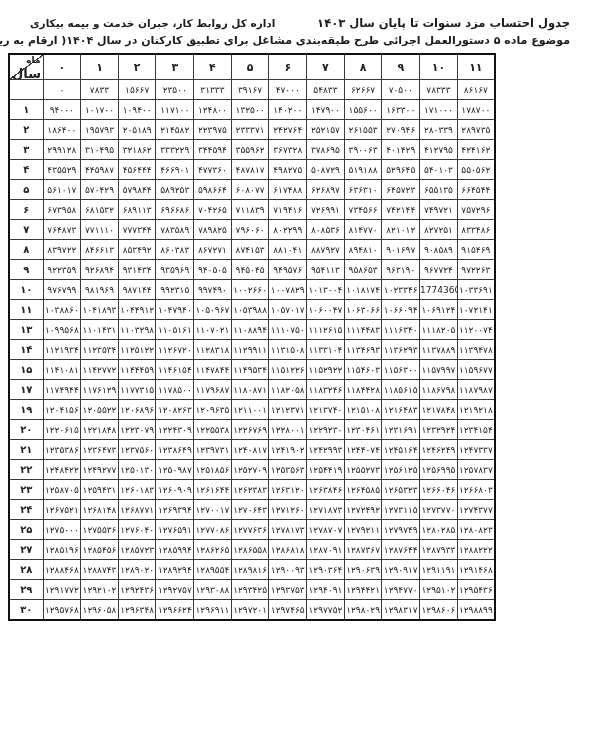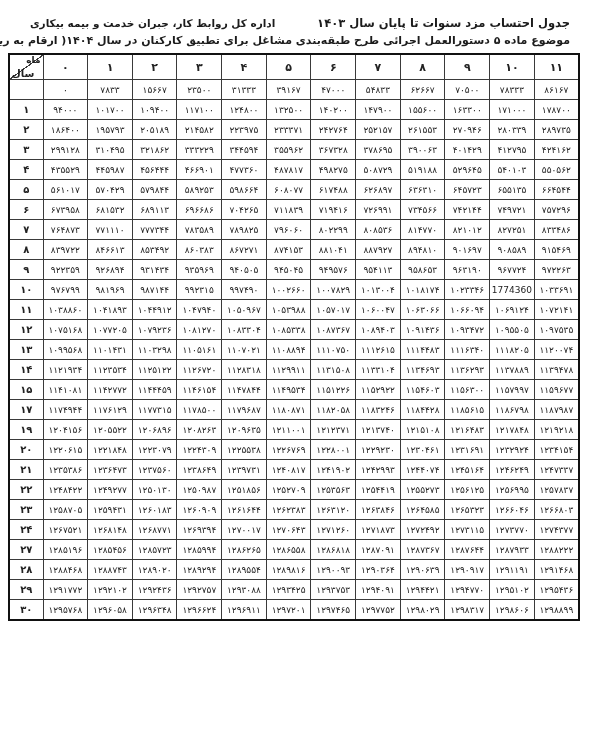--- a/index.html
+++ b/index.html
@@ -13,40 +13,40 @@
   .hdr-line1{direction:rtl;display:flex;justify-content:space-between;align-items:baseline;}
   .t-title{font-size:11.5px;font-weight:600;white-space:nowrap;margin-left:24px;}
   .t-brand{font-size:17px;font-weight:bold;white-space:nowrap;padding:0 6px;}
   .t-dept{font-size:10.5px;font-weight:600;white-space:nowrap;}
   .hdr-line2{direction:rtl;display:flex;justify-content:space-between;align-items:baseline;margin-top:4px;}
   .t-subject{font-size:11px;font-weight:700;white-space:nowrap;}
   .t-unit{font-size:11px;font-weight:600;white-space:nowrap;}
   
   .tbl-wrap{margin:6px 8px 0 8px;}
   table{
-    direction:ltr;border-collapse:collapse;table-layout:fixed;width:572px;
+    direction:ltr;border-collapse:collapse;table-layout:fixed;width:488px;
     border:2px solid #111;
   }
   col.ycol{width:34px;}
   th,td{
     border:1px solid #3a3a3a;padding:0;text-align:center;vertical-align:middle;
     font-family:"DejaVu Sans",sans-serif;color:#222;overflow:hidden;white-space:nowrap;
   }
   thead th{height:24px;font-size:11px;font-weight:600;}
   tbody td{height:19px;font-size:9px;font-weight:500;}
   td.year-cell{font-size:10px;font-weight:600;}
   
   th.corner{
     position:relative;padding:0;
     background:linear-gradient(to bottom right,
       transparent calc(50% - 0.6px), #3a3a3a calc(50% - 0.6px),
       #3a3a3a calc(50% + 0.6px), transparent calc(50% + 0.6px));
   }
   .corner-month{position:absolute;top:0;right:2px;font-size:9px;font-weight:600;line-height:11px;}
-  .corner-year{position:absolute;bottom:0;left:2px;font-size:10px;font-weight:600;line-height:11px;}
+  .corner-year{position:absolute;bottom:0;left:2px;font-size:13px;font-weight:600;line-height:11px;}
 </style>
 </head>
 <body>
 
 <div class="page">
 
   <div class="hdr">
     <div class="hdr-line1">
       <span class="t-title">جدول احتساب مزد سنوات تا پایان سال ۱۴۰۳</span>
       <span class="t-dept">اداره کل روابط کار، جبران خدمت و بیمه بیکاری</span>
@@ -259,35 +259,20 @@
             <td>۱۰۵۰۹۶۷</td>
             <td>۱۰۵۳۹۸۸</td>
             <td>۱۰۵۷۰۱۷</td>
             <td>۱۰۶۰۰۴۷</td>
             <td>۱۰۶۳۰۶۶</td>
             <td>۱۰۶۶۰۹۴</td>
             <td>۱۰۶۹۱۲۴</td>
             <td>۱۰۷۲۱۴۱</td>
           </tr>
           <tr>
-            <td class="year-cell">۱۲</td>
-            <td>۱۰۷۵۱۶۸</td>
-            <td>۱۰۷۷۲۰۵</td>
-            <td>۱۰۷۹۲۳۶</td>
-            <td>۱۰۸۱۲۷۰</td>
-            <td>۱۰۸۳۳۰۴</td>
-            <td>۱۰۸۵۳۳۸</td>
-            <td>۱۰۸۷۳۶۷</td>
-            <td>۱۰۸۹۴۰۳</td>
-            <td>۱۰۹۱۴۳۶</td>
-            <td>۱۰۹۳۴۷۲</td>
-            <td>۱۰۹۵۵۰۵</td>
-            <td>۱۰۹۷۵۳۵</td>
-          </tr>
-          <tr>
             <td class="year-cell">۱۳</td>
             <td>۱۰۹۹۵۶۸</td>
             <td>۱۱۰۱۴۳۱</td>
             <td>۱۱۰۳۲۹۸</td>
             <td>۱۱۰۵۱۶۱</td>
             <td>۱۱۰۷۰۲۱</td>
             <td>۱۱۰۸۸۹۴</td>
             <td>۱۱۱۰۷۵۰</td>
             <td>۱۱۱۲۶۱۵</td>
             <td>۱۱۱۴۴۸۳</td>
@@ -424,20 +409,35 @@
             <td>۱۲۷۰۰۱۷</td>
             <td>۱۲۷۰۶۴۳</td>
             <td>۱۲۷۱۲۶۰</td>
             <td>۱۲۷۱۸۷۳</td>
             <td>۱۲۷۲۴۹۲</td>
             <td>۱۲۷۳۱۱۵</td>
             <td>۱۲۷۳۷۷۰</td>
             <td>۱۲۷۴۳۷۷</td>
           </tr>
           <tr>
+            <td class="year-cell">۲۵</td>
+            <td>۱۲۷۵۰۰۰</td>
+            <td>۱۲۷۵۵۳۶</td>
+            <td>۱۲۷۶۰۴۰</td>
+            <td>۱۲۷۶۵۹۱</td>
+            <td>۱۲۷۷۰۸۶</td>
+            <td>۱۲۷۷۶۳۶</td>
+            <td>۱۲۷۸۱۷۳</td>
+            <td>۱۲۷۸۷۰۷</td>
+            <td>۱۲۷۹۲۱۱</td>
+            <td>۱۲۷۹۷۴۹</td>
+            <td>۱۲۸۰۲۸۵</td>
+            <td>۱۲۸۰۸۲۳</td>
+          </tr>
+          <tr>
             <td class="year-cell">۲۷</td>
             <td>۱۲۸۵۱۹۶</td>
             <td>۱۲۸۵۴۵۶</td>
             <td>۱۲۸۵۷۲۳</td>
             <td>۱۲۸۵۹۹۴</td>
             <td>۱۲۸۶۲۶۵</td>
             <td>۱۲۸۶۵۵۸</td>
             <td>۱۲۸۶۸۱۸</td>
             <td>۱۲۸۷۰۹۱</td>
             <td>۱۲۸۷۳۶۷</td>

